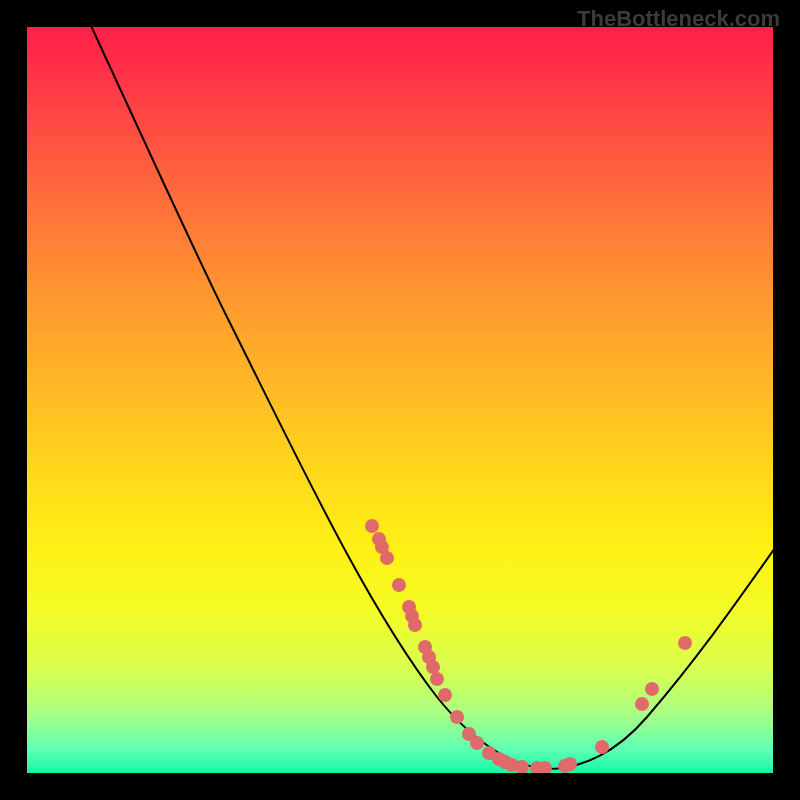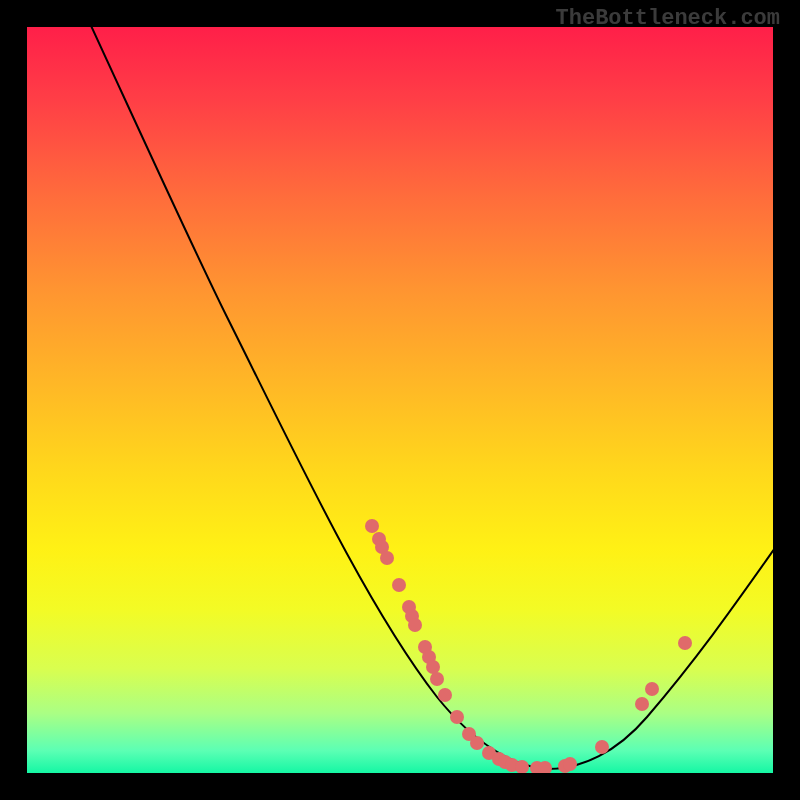--- a/index.html
+++ b/index.html
@@ -11,21 +11,20 @@
     font-family: Arial, Helvetica, sans-serif;
   }
   .watermark {
     position: absolute;
     top: 6px;
     right: 20px;
     color: #3b3b3b;
     font-size: 22px;
     font-weight: bold;
     z-index: 5;
-    font-family: Liberation Mono, monospace;
   }
   .plot-area {
     position: absolute;
     left: 27px;
     top: 27px;
     width: 746px;
     height: 746px;
     overflow: hidden;
     background: linear-gradient(to bottom,
       #ff1f49 0%,

